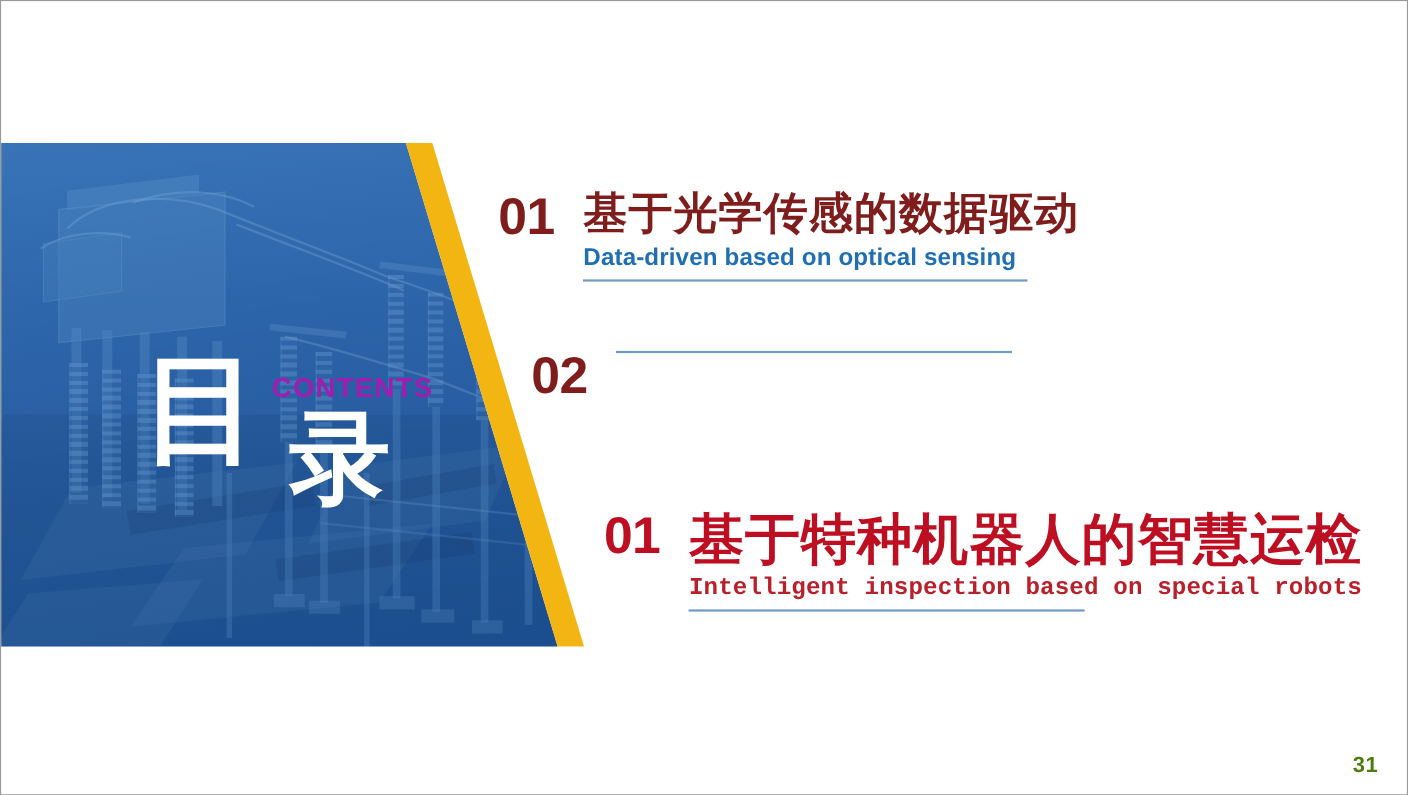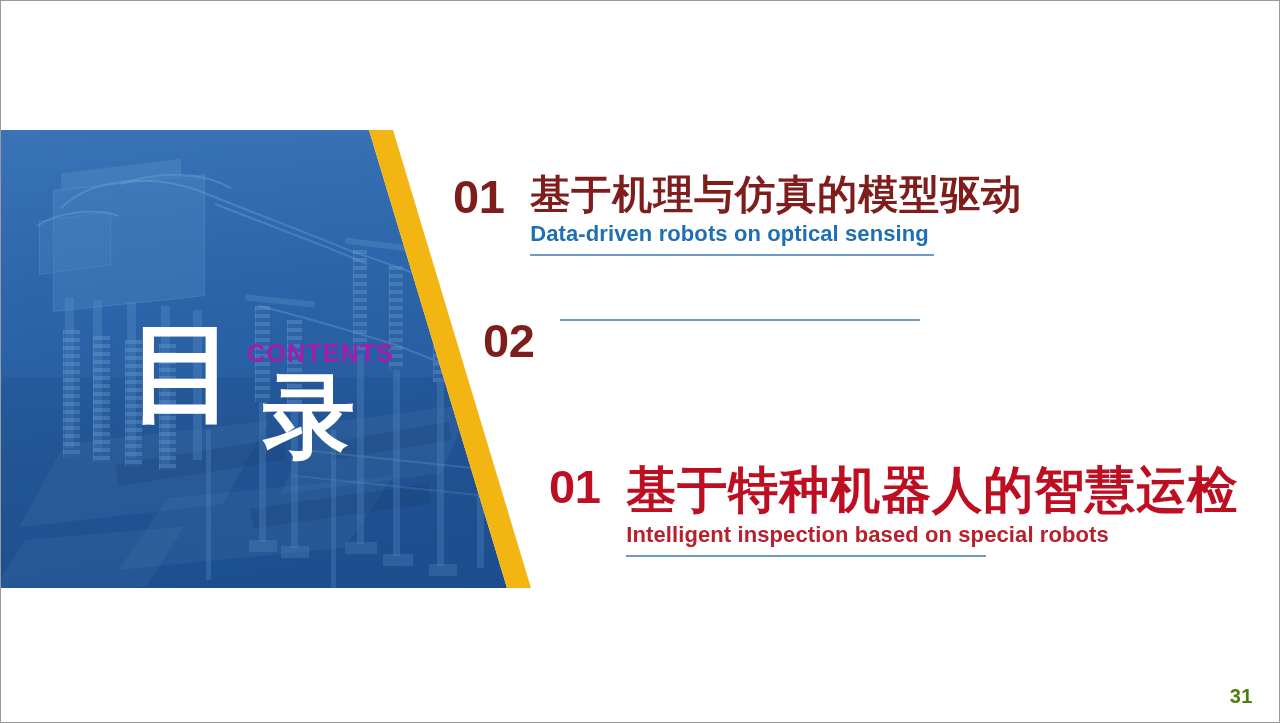--- a/index.html
+++ b/index.html
@@ -184,21 +184,21 @@
     font-size:22px;font-weight:700;letter-spacing:.1px;
     margin-top:5px;white-space:nowrap;
     display:inline-block;
     padding-bottom:5px;
   }
   .rule{height:2px;margin-top:2px;background:#6f9bc4;}
 
   .blue{color:#7f1d1d;}
   .blue-sub{color:#1f6fb2;}
   .red{color:#be0f22;}
-  .red-sub{color:#b8202c;}
+  .red-sub{color:#b8202c;font-family:Liberation Mono, monospace;}
 
   
   .e1 .cn-title{font-size:40px;}
   .e1 .en-sub{font-size:22px;}
   .e1 .rule{width:404px;}
   .e2 .cn-title{font-size:40px;}
   .e2 .en-sub{font-size:22px;}
   .e2 .rule{width:360px;}
   .e3 .cn-title{font-size:50px;}
   .e3 .en-sub{font-size:22px;}
@@ -296,22 +296,22 @@
     <div class="cn-mu">目</div>
     <div class="contents-en">CONTENTS</div>
     <div class="cn-lu">录</div>
   </div>
 
   <div class="toc">
 
     <div class="entry e1">
       <div class="num blue">01</div>
       <div class="texts">
-        <div class="cn-title blue">基于机理与仿真的模型驱动</div>
-        <div class="en-sub blue-sub">Data-driven robots on optical sensing</div>
+        <div class="cn-title blue">基于光学传感的数据驱动</div>
+        <div class="en-sub blue-sub">Data-driven based on optical sensing</div>
         <div class="rule"></div>
       </div>
     </div>
 
     <div class="entry e2">
       <div class="num blue">02</div>
       <div class="texts">
         <div class="rule"></div>
       </div>
     </div>

